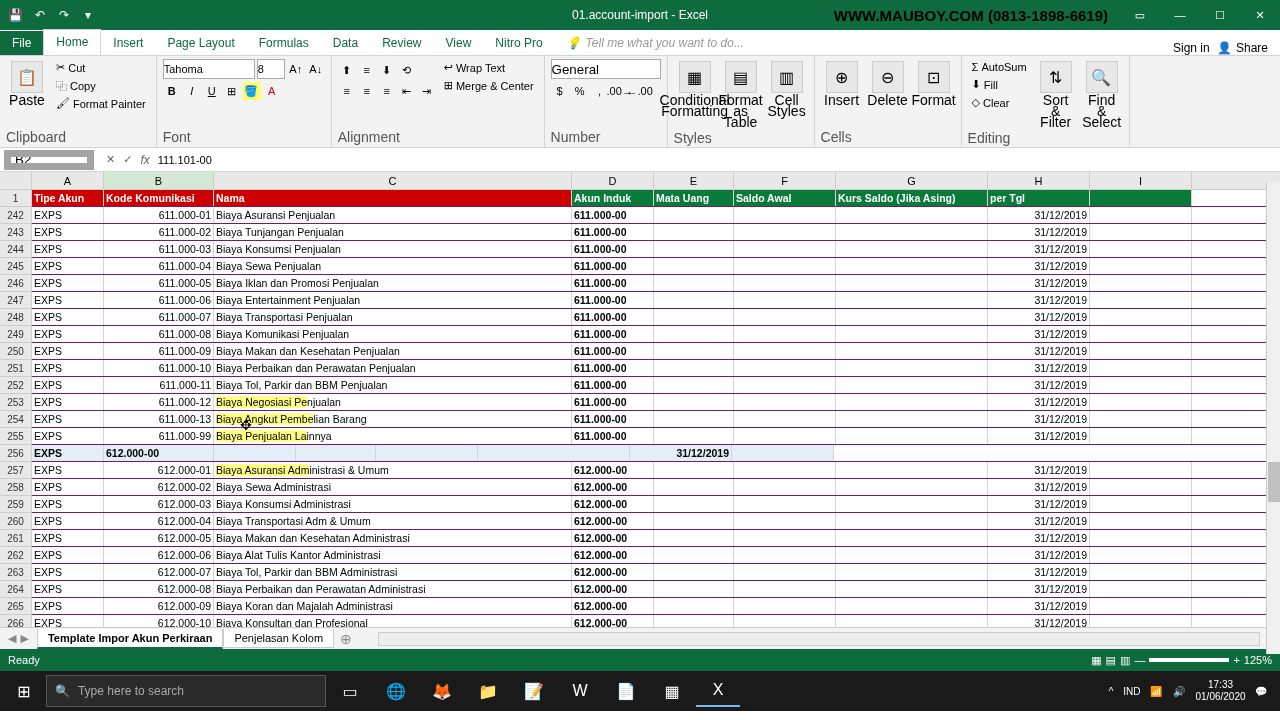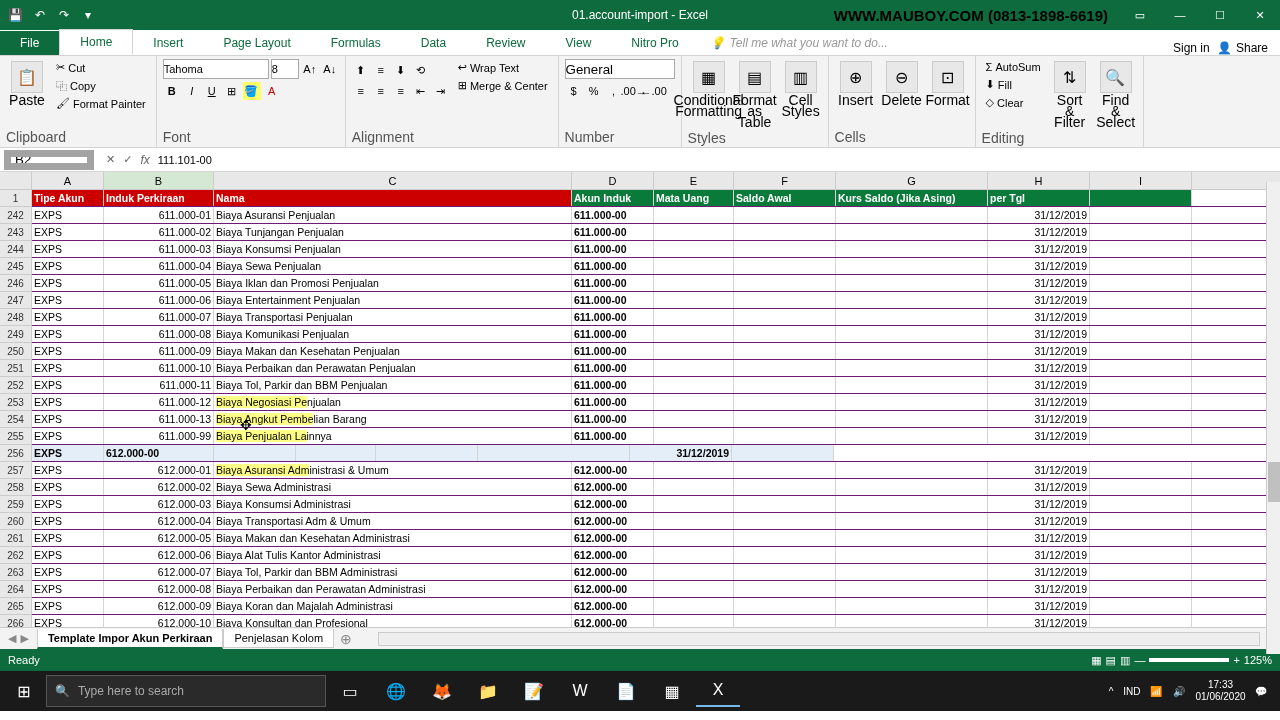--- a/index.html
+++ b/index.html
@@ -5,37 +5,37 @@
 * { margin:0; padding:0; box-sizing:border-box; font-family:'Segoe UI',Tahoma,sans-serif; user-select:none;}
 body { width:1280px; height:720px; overflow:hidden; background:#fff; position:relative;}
 .titlebar { height:30px; background:#0d6b3d; display:flex; align-items:center; color:#fff; font-size:11px;}
 .titlebar .qat { display:flex; gap:8px; padding:0 8px; align-items:center;}
 .qat-icon { width:16px; height:16px; display:flex; align-items:center; justify-content:center; font-size:12px;}
 .titlebar .title { position:absolute; left:50%; transform:translateX(-50%); font-size:12px;}
 .titlebar .watermark { position:absolute; right:172px; font-weight:bold; font-size:15px; color:#000;}
 .titlebar .winbtns { margin-left:auto; display:flex;}
 .winbtn { width:40px; height:30px; display:flex; align-items:center; justify-content:center; font-size:11px;}
 .ribbon-tabs { height:26px; background:#fff; display:flex; align-items:flex-end; border-bottom:1px solid #d4d4d4; font-size:12px;}
-.tab { padding:5px 20px; cursor:pointer; color:#0d6b3d;}
+.tab { padding:5px 12px; cursor:pointer; color:#0d6b3d;}
 .tab.file { background:#0d6b3d; color:#fff;}
 .tab.active { border:1px solid #d4d4d4; border-bottom:1px solid #fff; background:#fff; color:#0d6b3d; font-weight:normal;}
 .tellme { flex:1; padding:5px 12px; color:#999; font-style:italic; display:flex; align-items:center; gap:4px;}
 .ribbon-tabs .right { display:flex; gap:8px; padding:0 12px; align-items:center;}
 .ribbon { height:92px; background:#f3f3f3; border-bottom:1px solid #d4d4d4; display:flex; font-size:11px;}
 .group { border-right:1px solid #d4d4d4; padding:3px 6px 2px; display:flex; flex-direction:column; position:relative;}
 .group-content { flex:1; display:flex; align-items:flex-start; gap:4px;}
 .group-label { font-size:14px; color:#555;}
 .bigbtn { display:flex; flex-direction:column; align-items:center; width:42px; padding:2px; gap:2px; cursor:pointer;}
 .bigbtn .ico { width:32px; height:32px; background:#e8e8e8; border:1px solid #ccc; display:flex; align-items:center; justify-content:center; font-size:16px;}
 .bigbtn span { font-size:14px; text-align:center; line-height:11px;}
 .col { display:flex; flex-direction:column; gap:1px;}
 .smallbtn { padding:2px 4px; display:flex; align-items:center; gap:3px; font-size:11px; cursor:pointer;}
 .font-box { display:flex; gap:2px; align-items:center;}
 .font-box select,.font-box input { font-size:11px; height:20px; border:1px solid #aaa;}
-.font-name { width:106px;}
+.font-name { width:92px;}
 .font-size { width:28px;}
 .btnrow { display:flex; gap:2px; margin-top:2px;}
 .minibtn { width:18px; height:18px; border:1px solid transparent; display:flex; align-items:center; justify-content:center; font-size:11px; cursor:pointer;}
 .minibtn.bold { font-weight:bold;}
 .minibtn.italic { font-style:italic;}
 .minibtn.underline { text-decoration:underline;}
 .namebox-bar { height:24px; border-bottom:1px solid #d4d4d4; display:flex; align-items:center; font-size:11px;}
 .namebox { width:90px; height:20px; border:7px solid #a3a3a3; margin:0 4px; padding:0 4px; background:#fff;}
 .fxbar { display:flex; align-items:center; gap:8px; padding:0 8px; color:#666;}
 .fx { font-style:italic; font-size:12px;}
@@ -292,21 +292,21 @@
         <div class="colhead cD">D</div>
         <div class="colhead cE">E</div>
         <div class="colhead cF">F</div>
         <div class="colhead cG">G</div>
         <div class="colhead cH">H</div>
         <div class="colhead cI">I</div>
       </div>
     <div id="datarows">
         <div class="datarow headerrow">
           <div class="cell cA red">Tipe Akun</div>
-          <div class="cell cB red">Induk Perkiraan</div>
+          <div class="cell cB red">Kode Komunikasi</div>
           <div class="cell cC red">Nama</div>
           <div class="cell cD green">Akun Induk</div>
           <div class="cell cE green">Mata Uang</div>
           <div class="cell cF green">Saldo Awal</div>
           <div class="cell cG green">Kurs Saldo (Jika Asing)</div>
           <div class="cell cH green">per Tgl</div>
           <div class="cell cI green"></div>
         </div>
         <div class="datarow">
           <div class="cell cA">EXPS</div>

